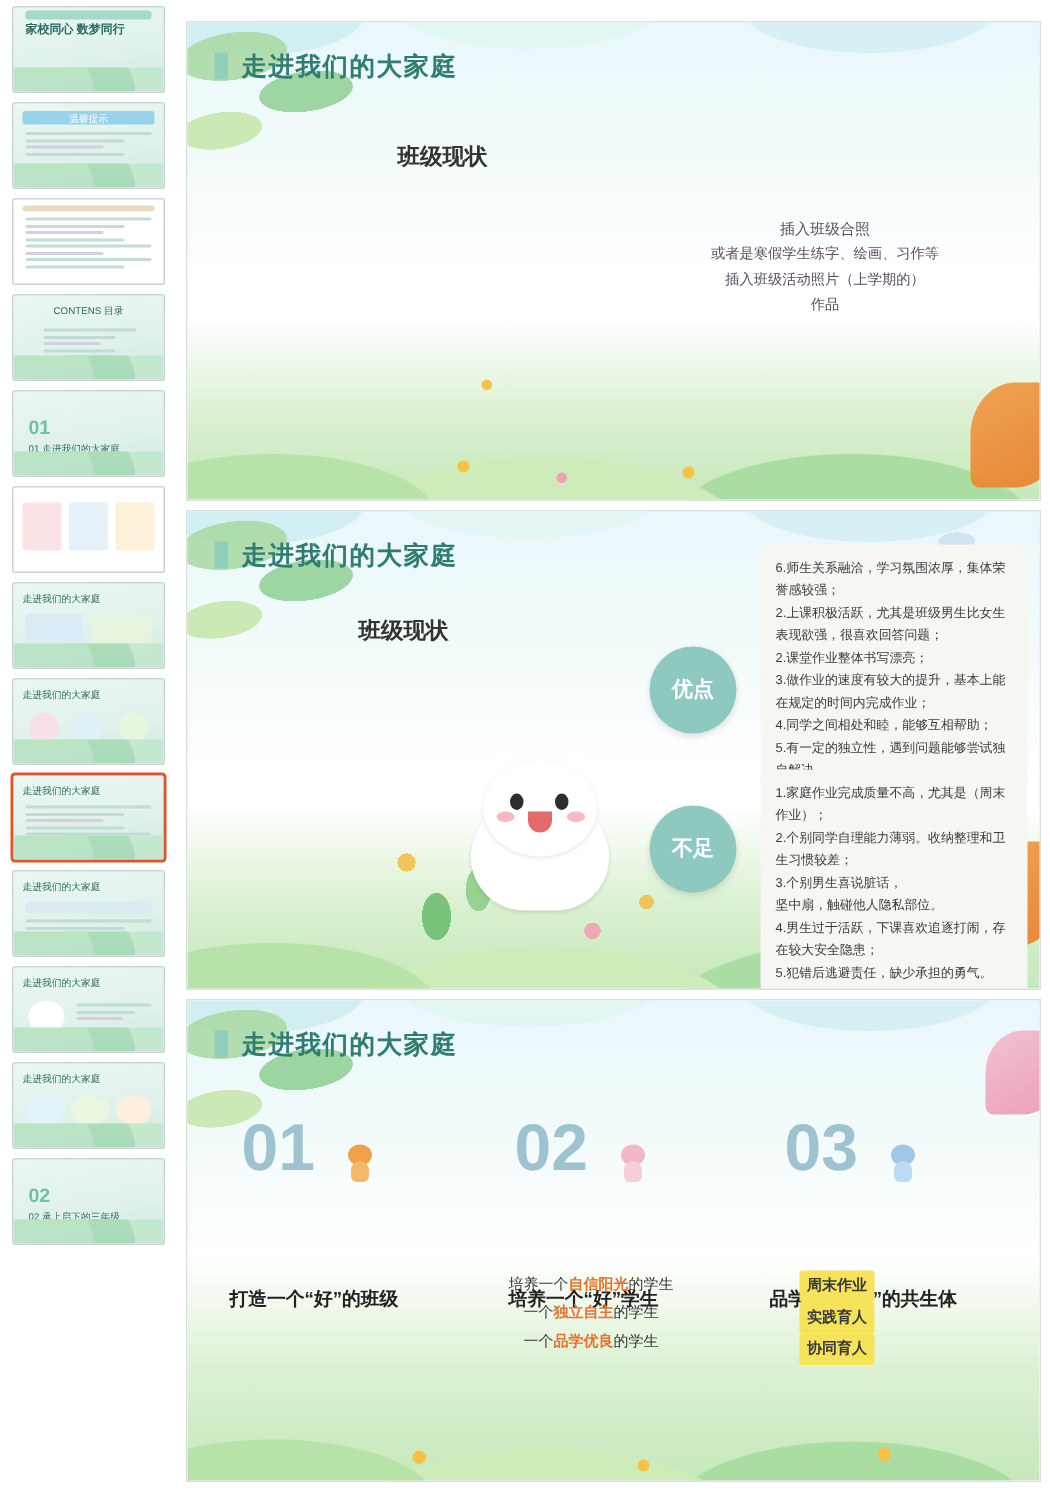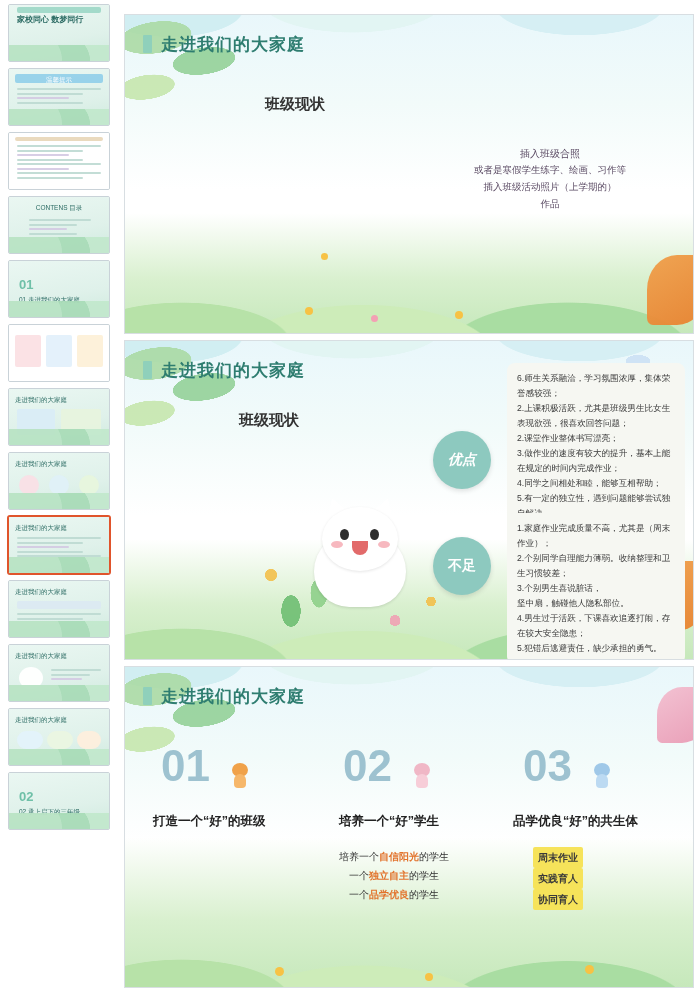--- a/index.html
+++ b/index.html
@@ -152,21 +152,21 @@
       radial-gradient(8px 8px at 88% 62%, #f3c04b 0 60%, transparent 61%);
     opacity:.9;
   }
 
   
   #slide3{top:666px;height:320px;}
   .bignum{
     position:absolute;font-size:44px;font-weight:bold;color:#8fb9c9;opacity:.85;
     font-family:"Liberation Sans",sans-serif;
   }
-  .coltitle{position:absolute;font-size:12.5px;color:#222;font-weight:bold;}
+  .coltitle{position:absolute;font-size:12.5px;color:#222;font-weight:bold;margin-top:45px;}
   .colline{position:absolute;font-size:10px;color:#333;line-height:19px;}
   .hl-orange{color:#e2732c;font-weight:bold;}
   .chip{
     display:inline-block;background:#f6e35a;color:#3a3a3a;font-weight:bold;
     padding:1px 5px;border-radius:2px;font-size:10px;
   }
   .mini{
     position:absolute;width:22px;height:26px;
   }
   .mini .h{position:absolute;left:3px;top:0;width:16px;height:14px;border-radius:50%;}
@@ -369,21 +369,21 @@
       <div class="ear l"></div>
       <div class="ear r"></div>
       <div class="head"></div>
       <div class="eye l"></div>
       <div class="eye r"></div>
       <div class="cheek l"></div>
       <div class="cheek r"></div>
       <div class="mouth"></div>
     </div>
 
-    <div class="pill" style="left:308px;top:90px;font-style:italic;">优点</div>
+    <div class="pill" style="left:308px;top:90px;">优点</div>
     <div class="pill" style="left:308px;top:196px;">不足</div>
 
     <div class="panel" style="left:382px;top:22px;width:178px;">
       <div>6.师生关系融洽，学习氛围浓厚，集体荣誉感较强；</div>
       <div>2.上课积极活跃，尤其是班级男生比女生表现欲强，很喜欢回答问题；</div>
       <div>2.课堂作业整体书写漂亮；</div>
       <div>3.做作业的速度有较大的提升，基本上能在规定的时间内完成作业；</div>
       <div>4.同学之间相处和睦，能够互相帮助；</div>
       <div>5.有一定的独立性，遇到问题能够尝试独自解决。</div>
     </div>

